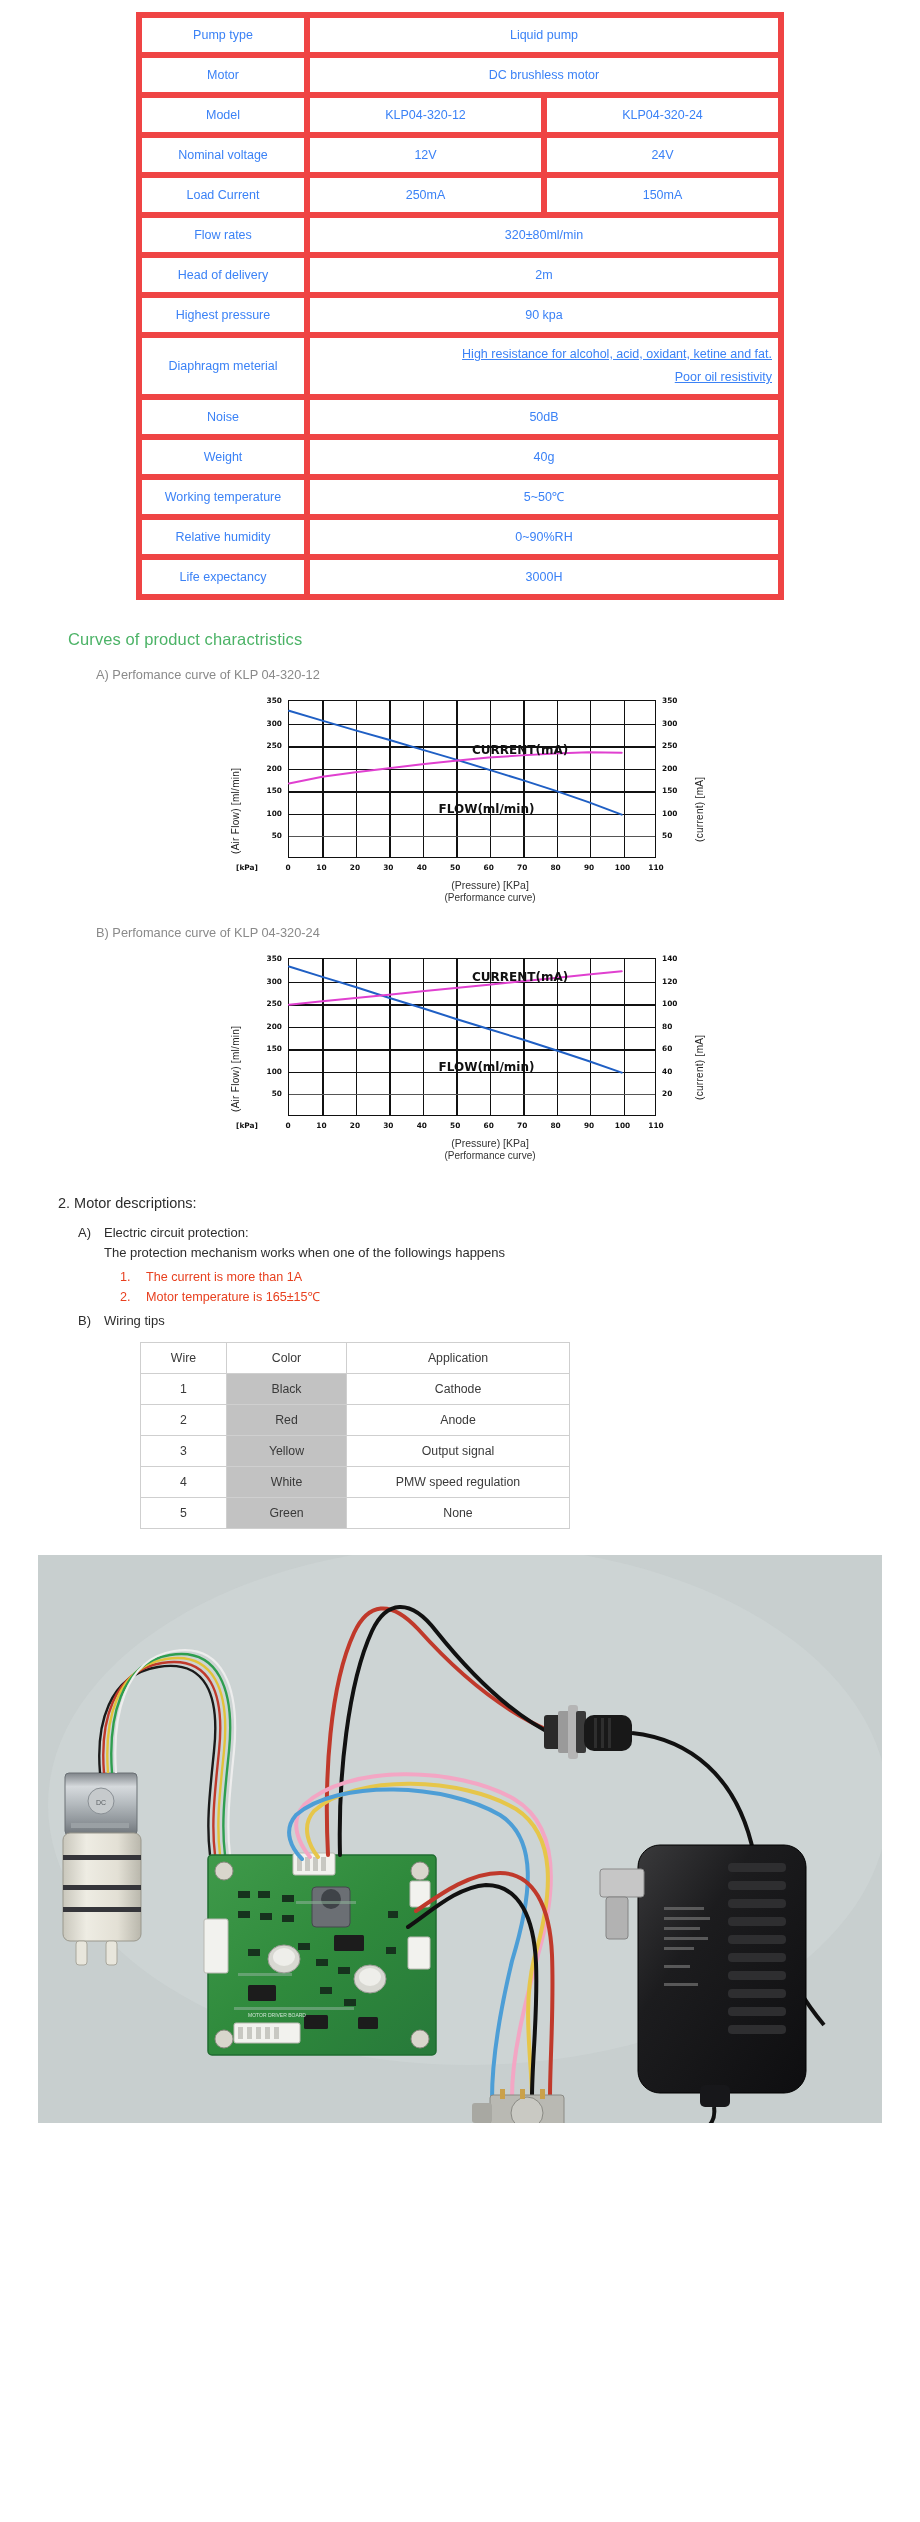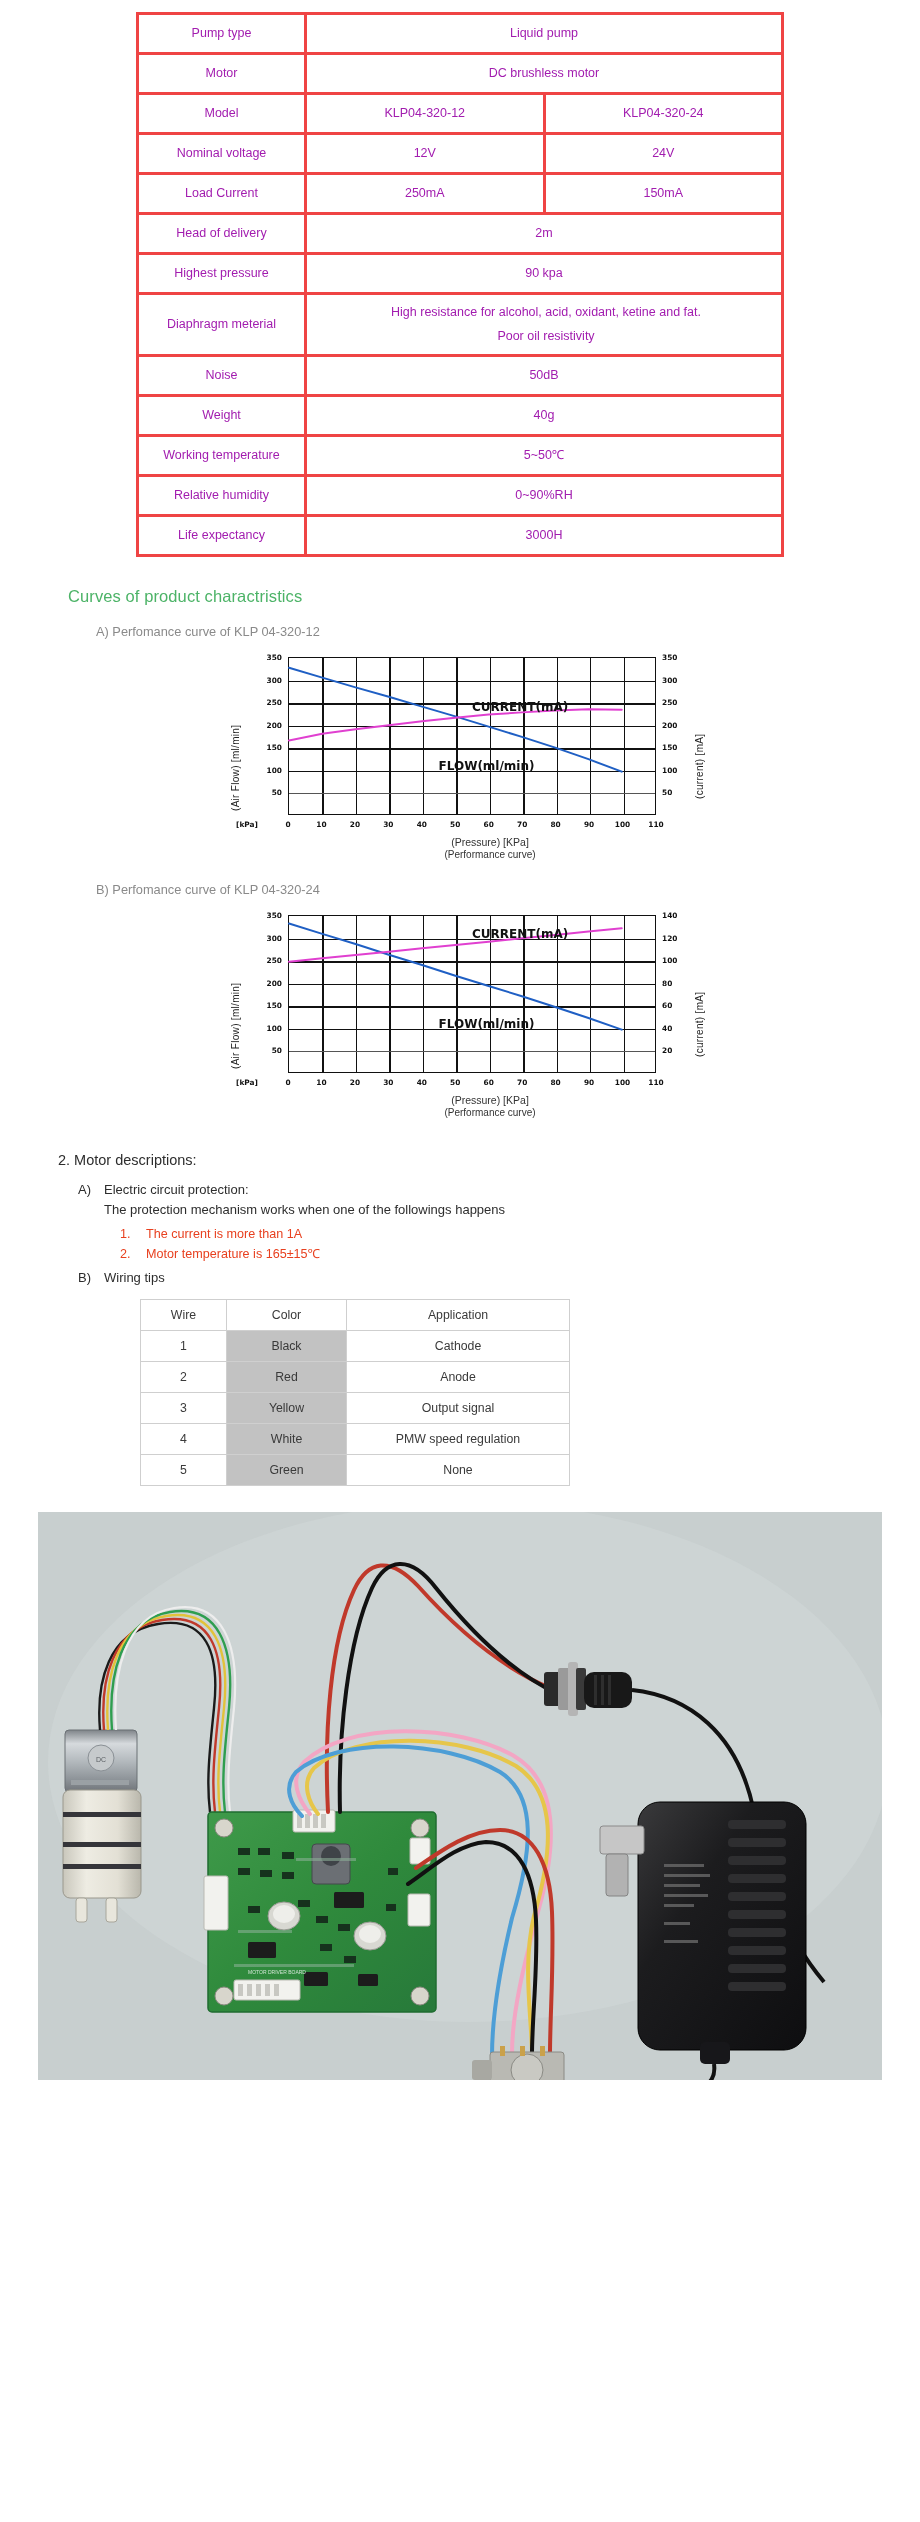--- a/index.html
+++ b/index.html
@@ -15,34 +15,35 @@
 
   
   .spec-wrap { padding: 12px 0 0 0; }
   table.spec {
     border-collapse: collapse;
     margin: 0 auto;
     width: 648px;
     table-layout: fixed;
   }
   table.spec td {
-    border: 3px solid #ef4444;
+    border: 6px solid #ef4444;
     font-size: 12.5px;
-    color: #a21caf;
+    color: #3b82f6;
     text-align: center;
     height: 40px;
     padding: 4px 6px;
     line-height: 1.5;
   }
   table.spec td.label { width: 168px; }
   table.spec td.mat {
-    text-align: center;
+    text-align: right;
     padding-left: 10px;
     height: 62px;
     vertical-align: middle;
+    text-decoration: underline;
   }
   table.spec td.mat div { line-height: 1.85; }
 
   
   .green-head {
     color: #4cb367;
     font-size: 16.5px;
     margin: 30px 0 0 68px;
     font-weight: 400;
     letter-spacing: .1px;
@@ -185,20 +186,24 @@
         </tr>
         <tr>
           <td class="label">Nominal voltage</td>
           <td>12V</td>
           <td>24V</td>
         </tr>
         <tr>
           <td class="label">Load Current</td>
           <td>250mA</td>
           <td>150mA</td>
+        </tr>
+        <tr>
+          <td class="label">Flow rates</td>
+          <td colspan="2">320±80ml/min</td>
         </tr>
         <tr>
           <td class="label">Head of delivery</td>
           <td colspan="2">2m</td>
         </tr>
         <tr>
           <td class="label">Highest pressure</td>
           <td colspan="2">90 kpa</td>
         </tr>
         <tr>

